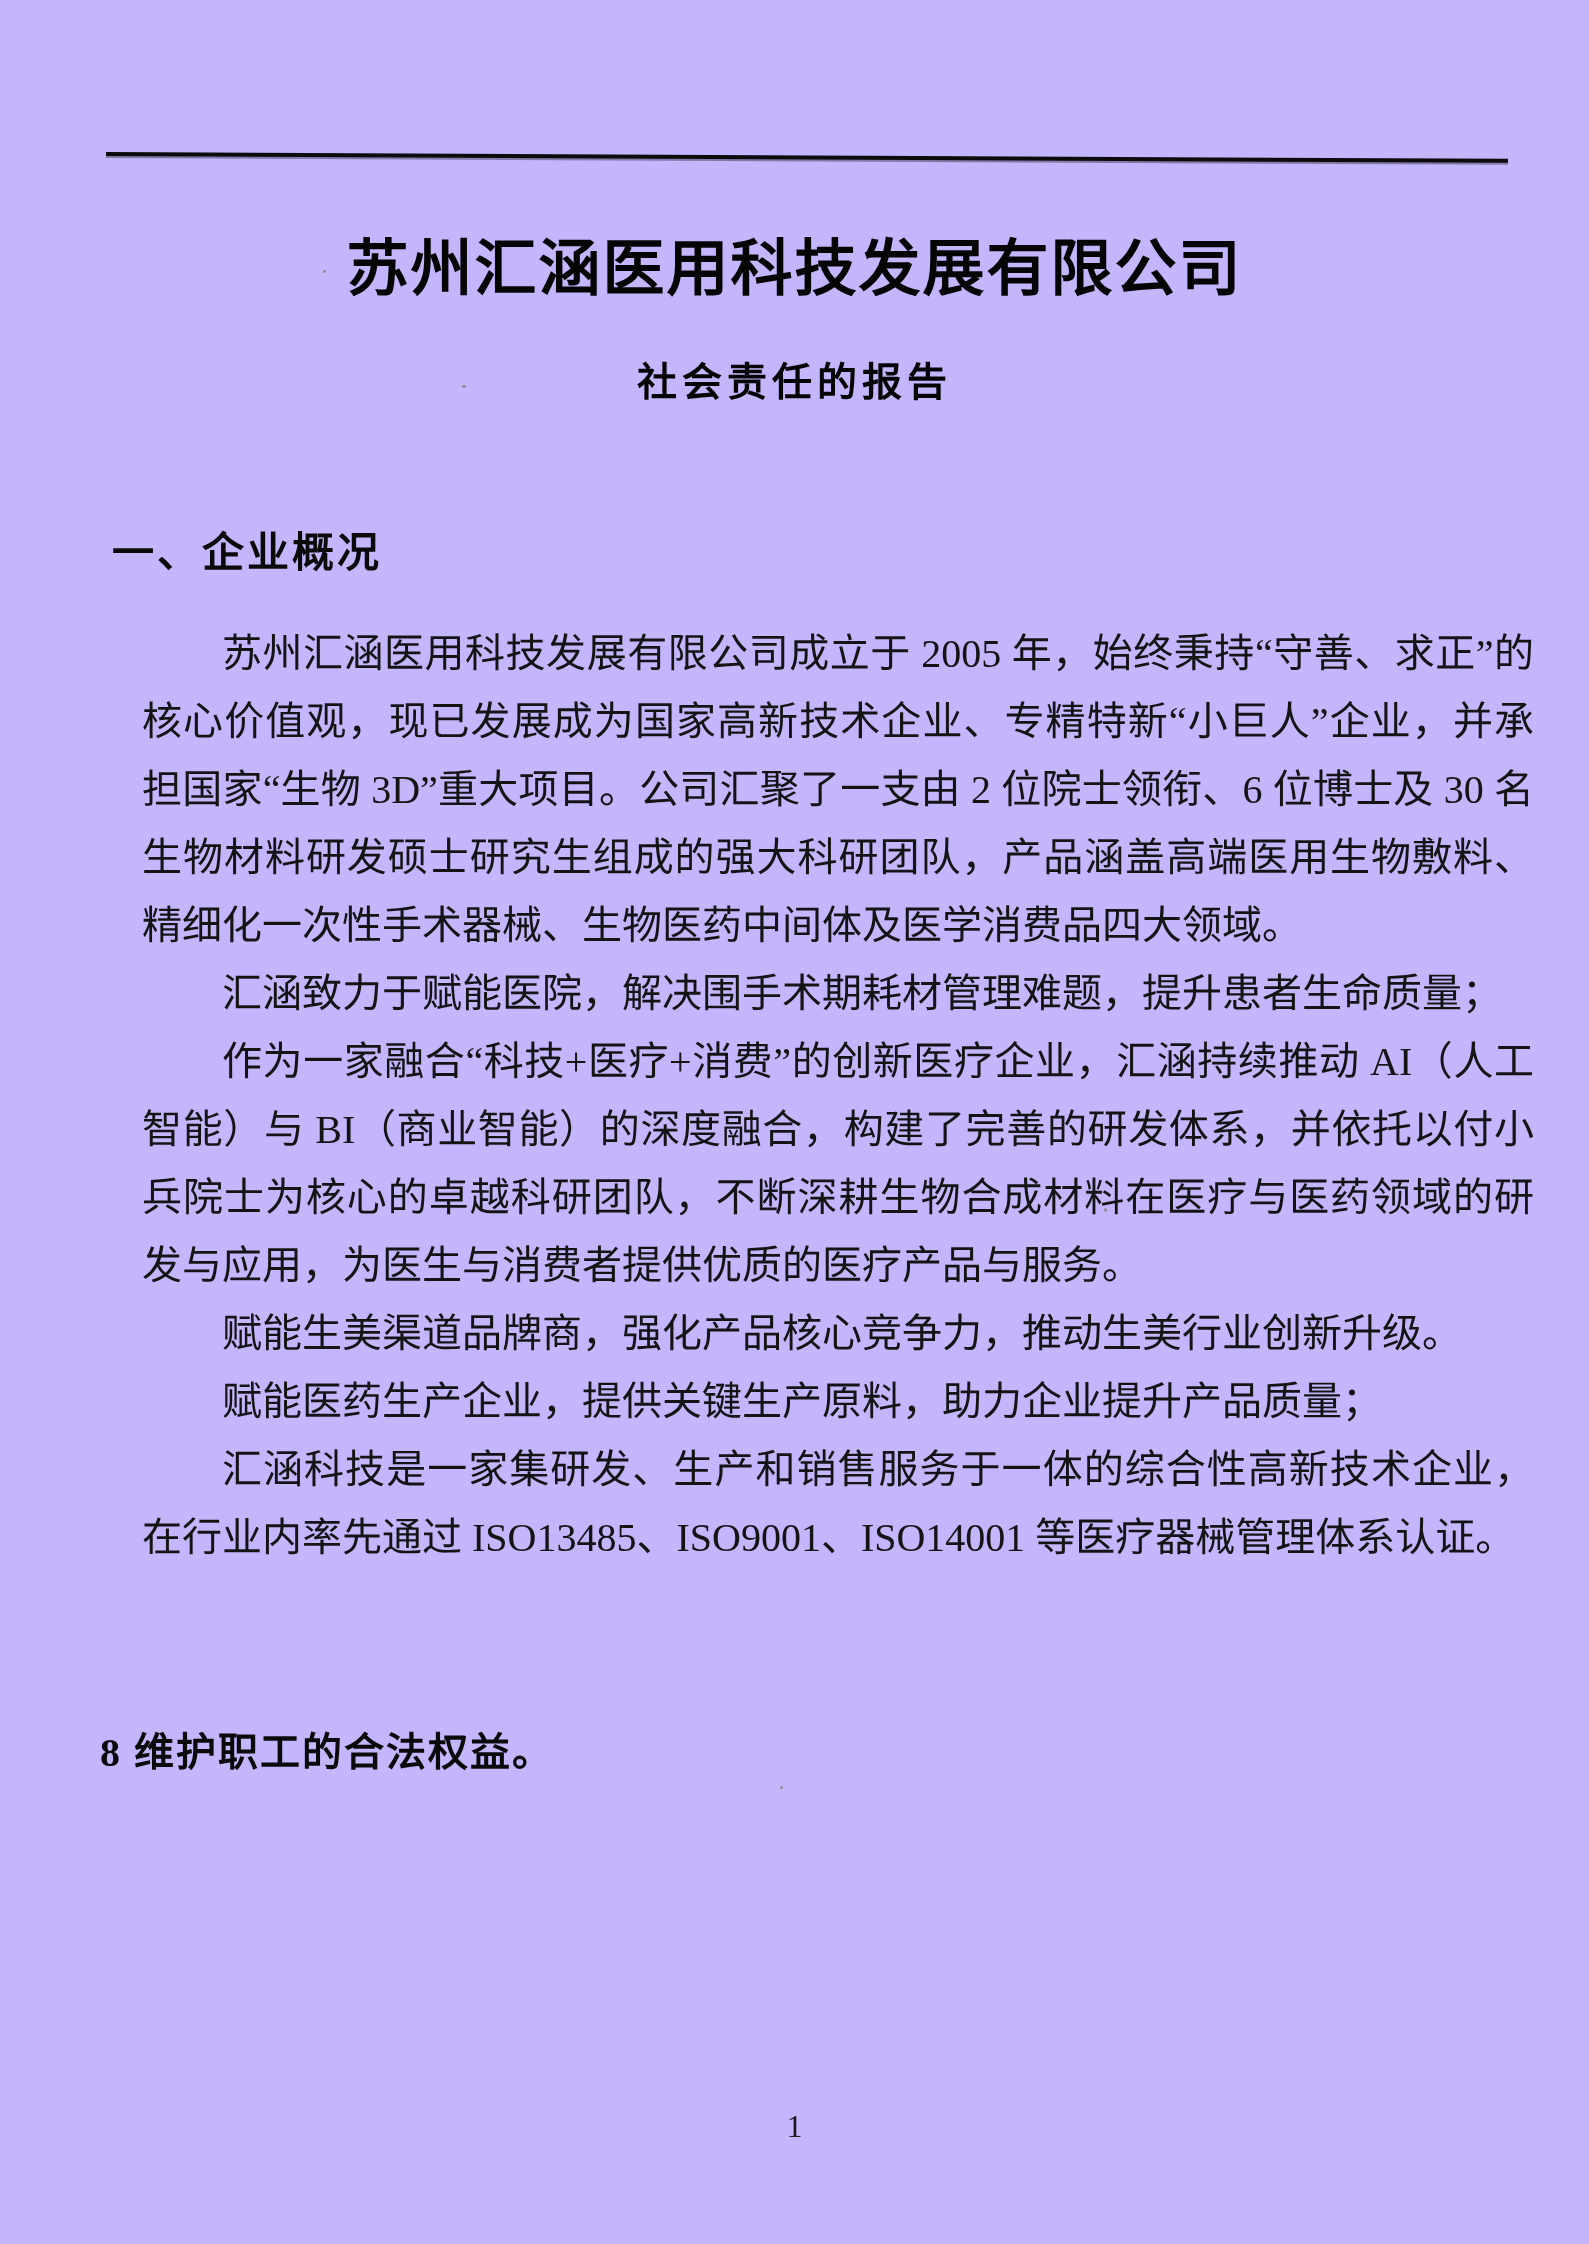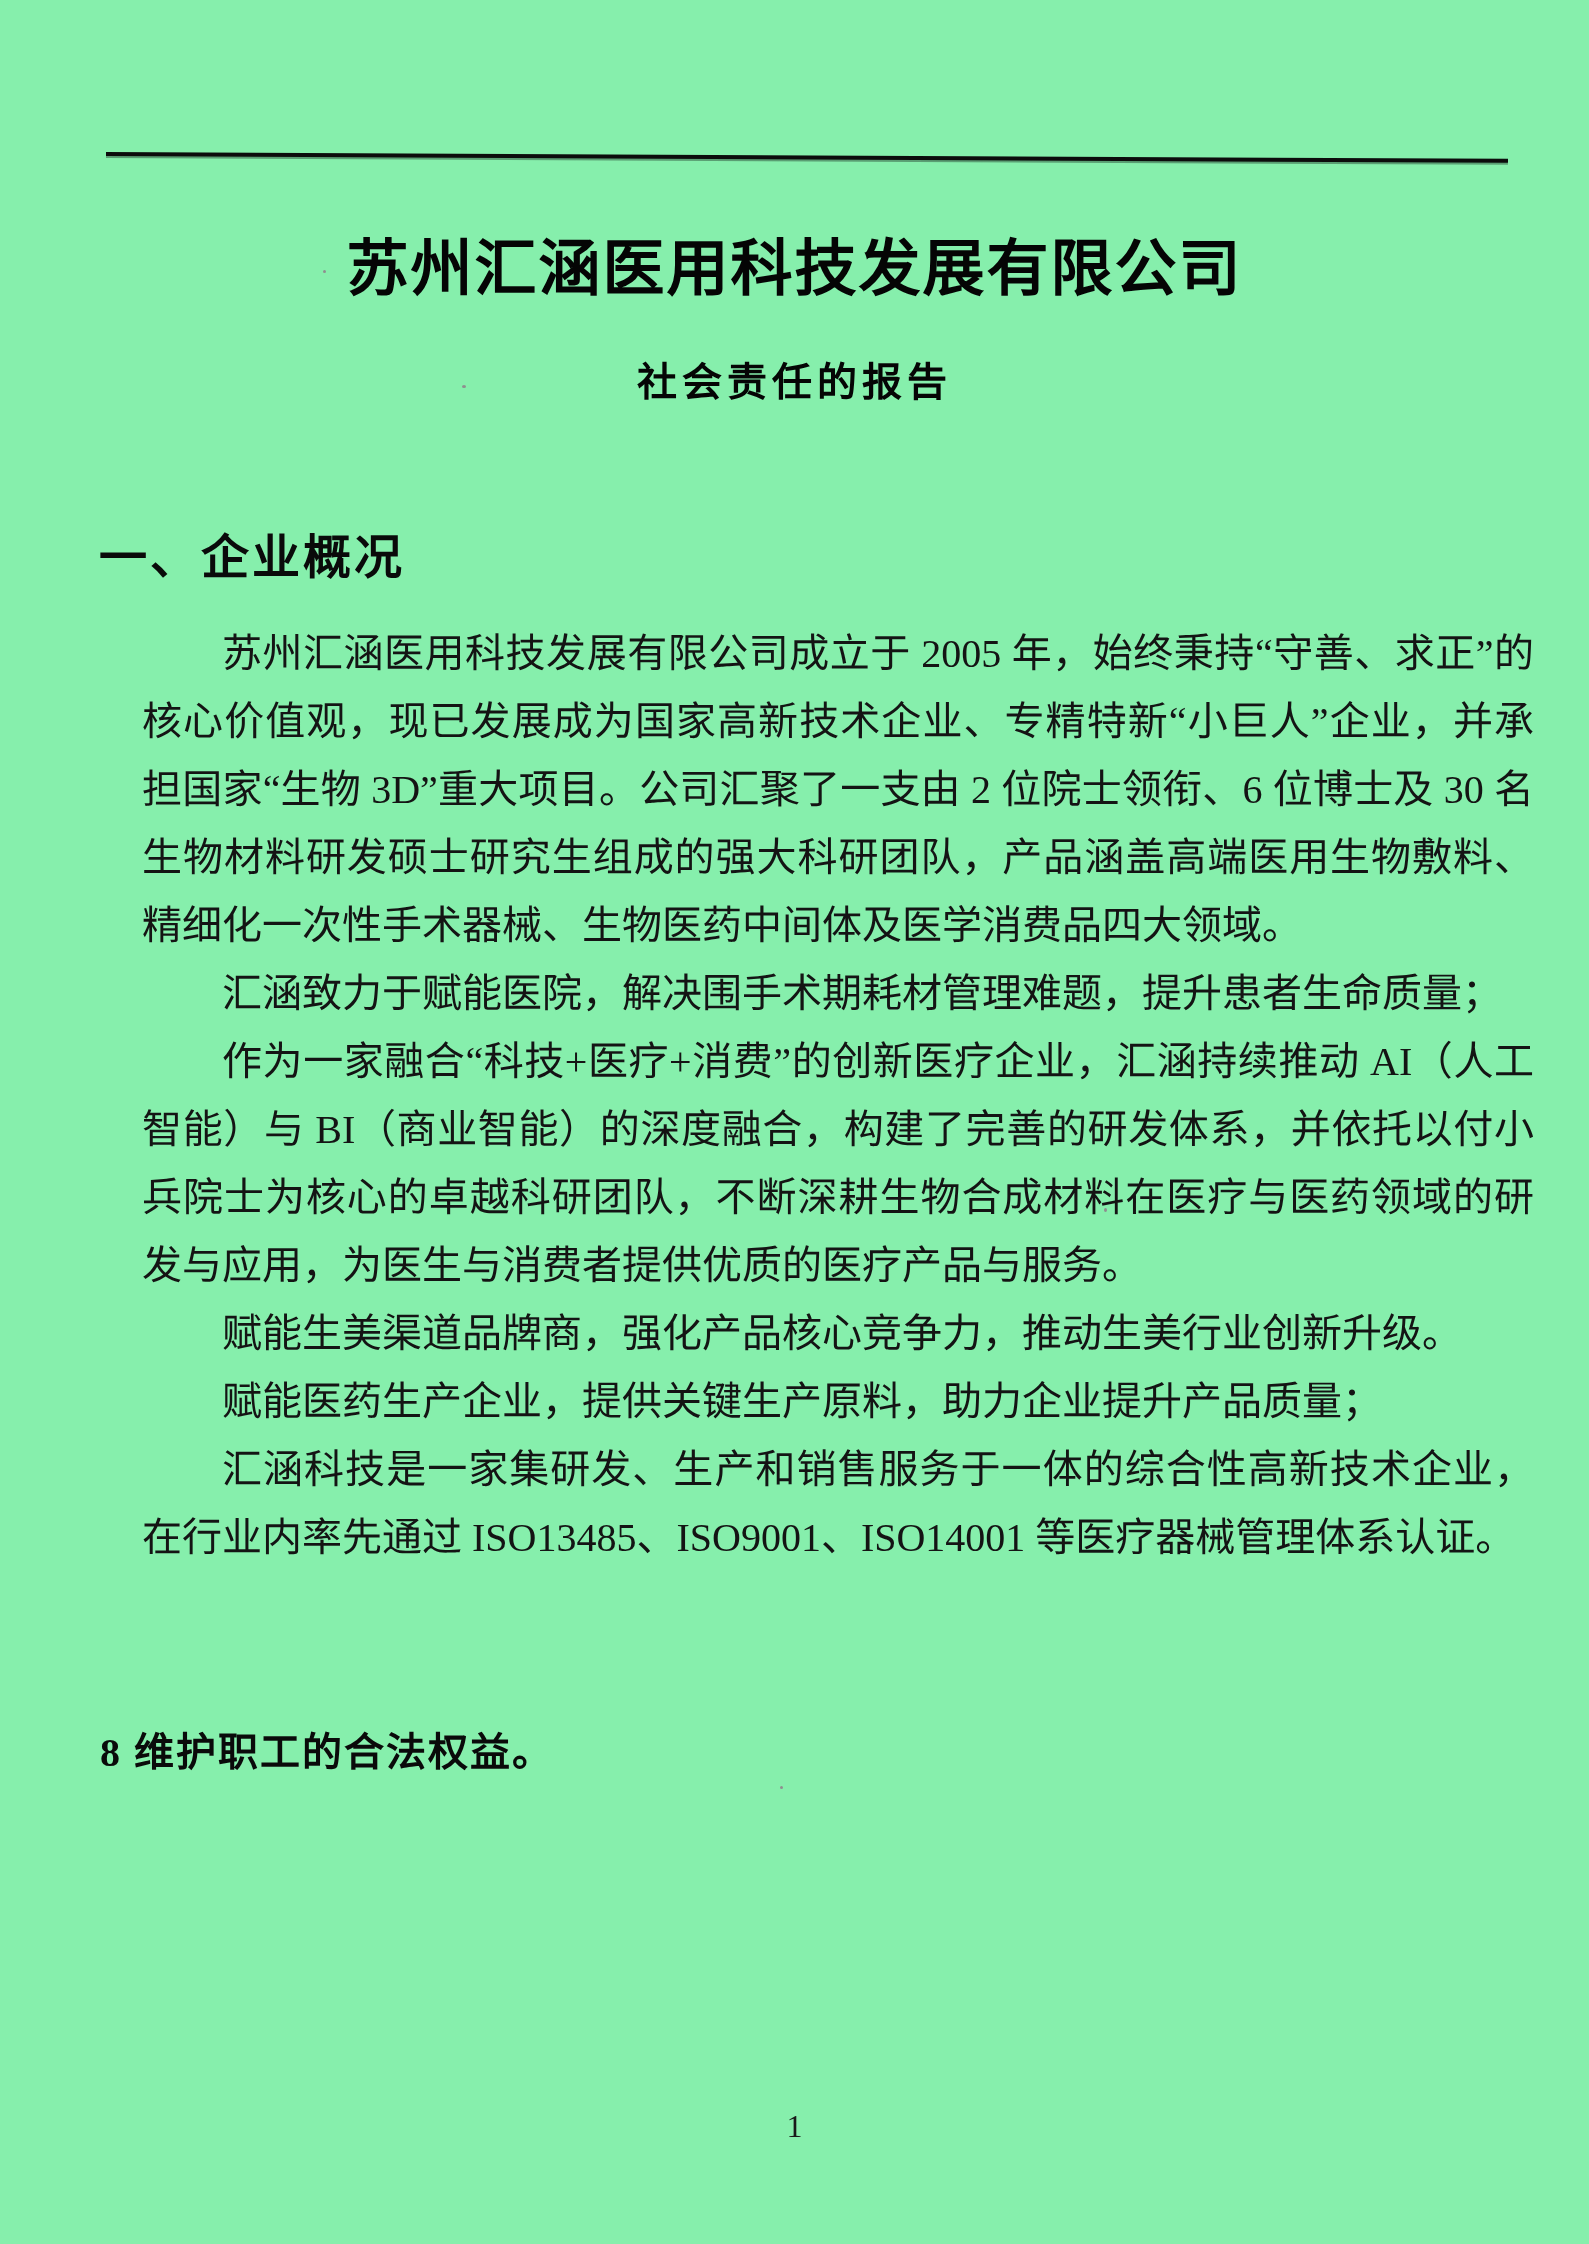--- a/index.html
+++ b/index.html
@@ -5,21 +5,21 @@
   html, body {
     margin: 0;
     padding: 0;
     background: #9a9a9a;
   }
   .page {
     position: relative;
     width: 1589px;
     height: 2244px;
     margin: 0 auto;
-    background: #86efac;
+    background: #c4b5fd;
     overflow: hidden;
     font-family: "Liberation Serif", "DejaVu Serif", serif;
     color: #121212;
   }
   .top-rule {
     position: absolute;
     left: 106px;
     top: 152px;
     width: 1402px;
     height: 4px;
@@ -47,22 +47,22 @@
     width: 100%;
     text-align: center;
     font-size: 40px;
     font-weight: 700;
     letter-spacing: 5px;
     color: #050505;
     white-space: nowrap;
   }
   .sec-heading {
     position: absolute;
-    left: 99px;
-    font-size: 48px;
+    left: 112px;
+    font-size: 42px;
     font-weight: 700;
     letter-spacing: 3px;
     color: #0a0a0a;
     white-space: nowrap;
   }
   .sec-heading-1 { top: 518px; }
   .sec-heading-2 { top: 1620px; }
   .sub-heading {
     position: absolute;
     left: 100px;

